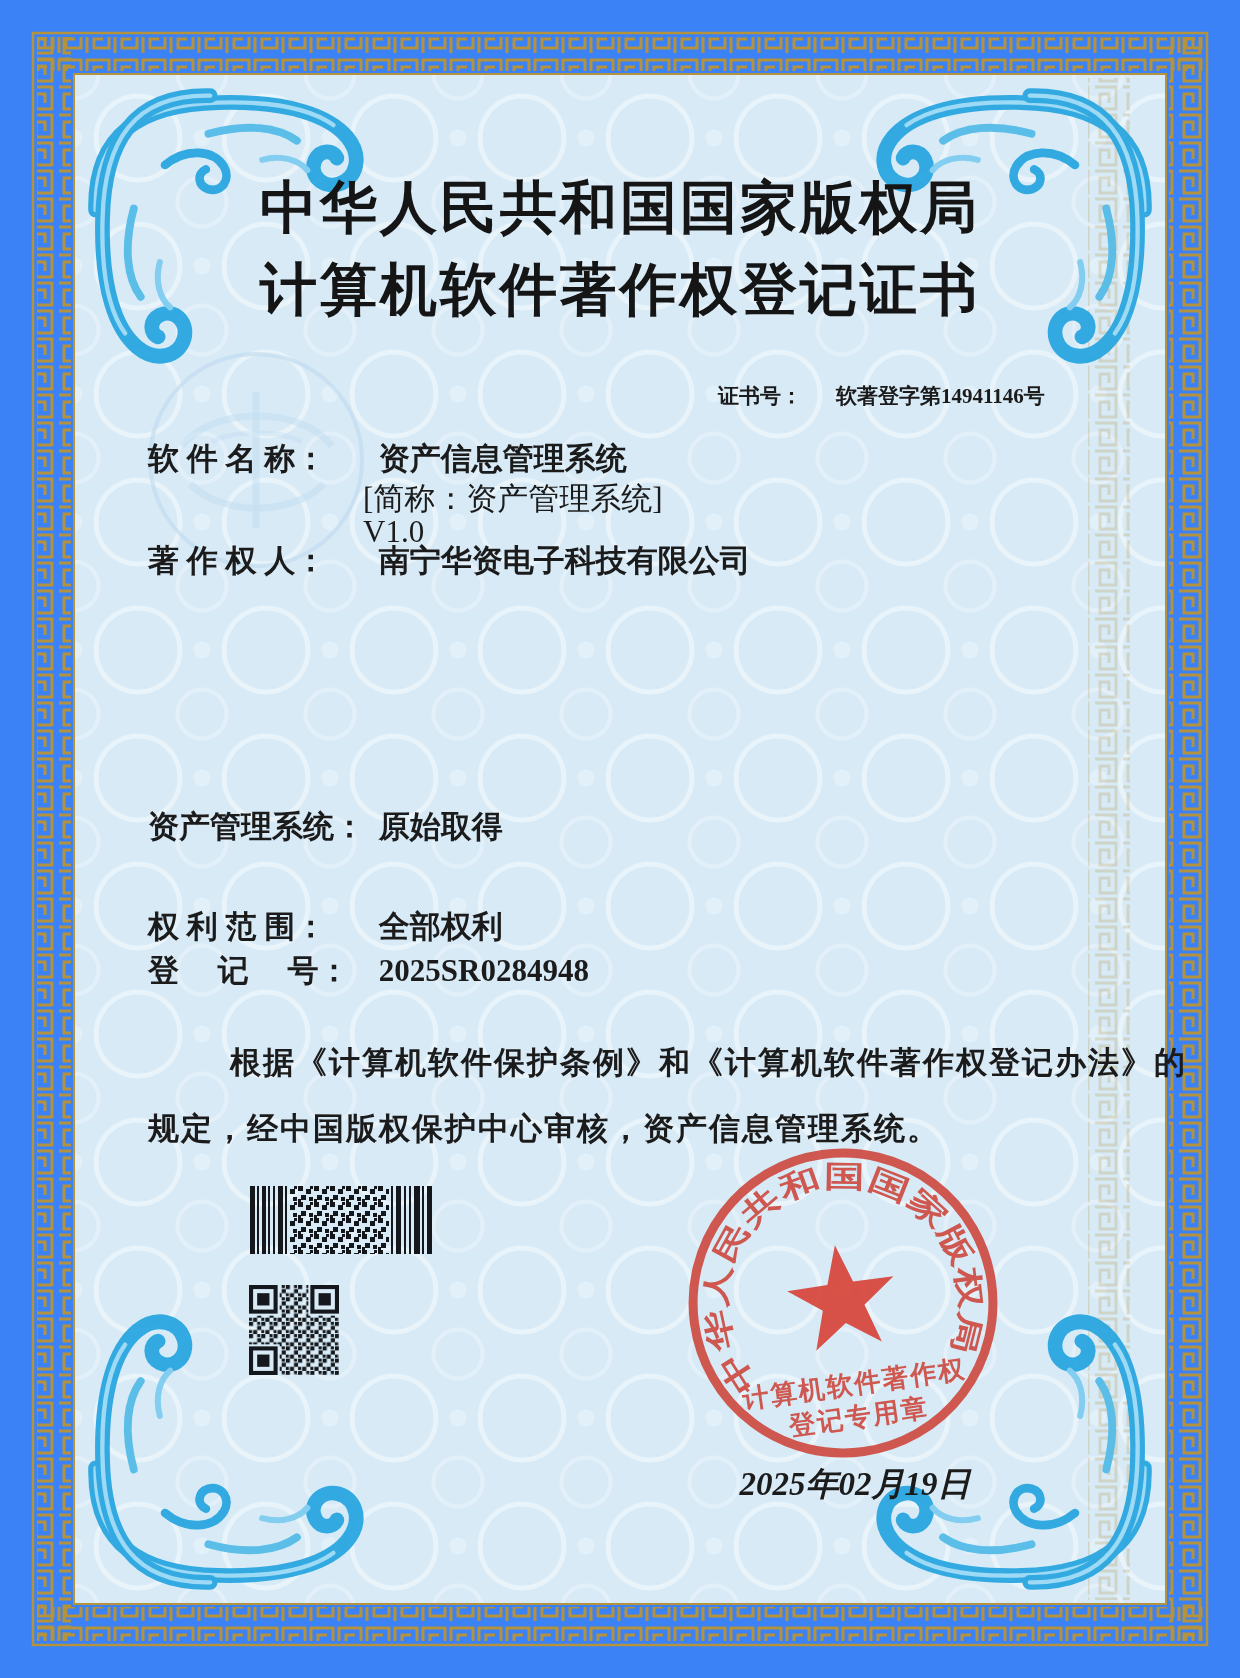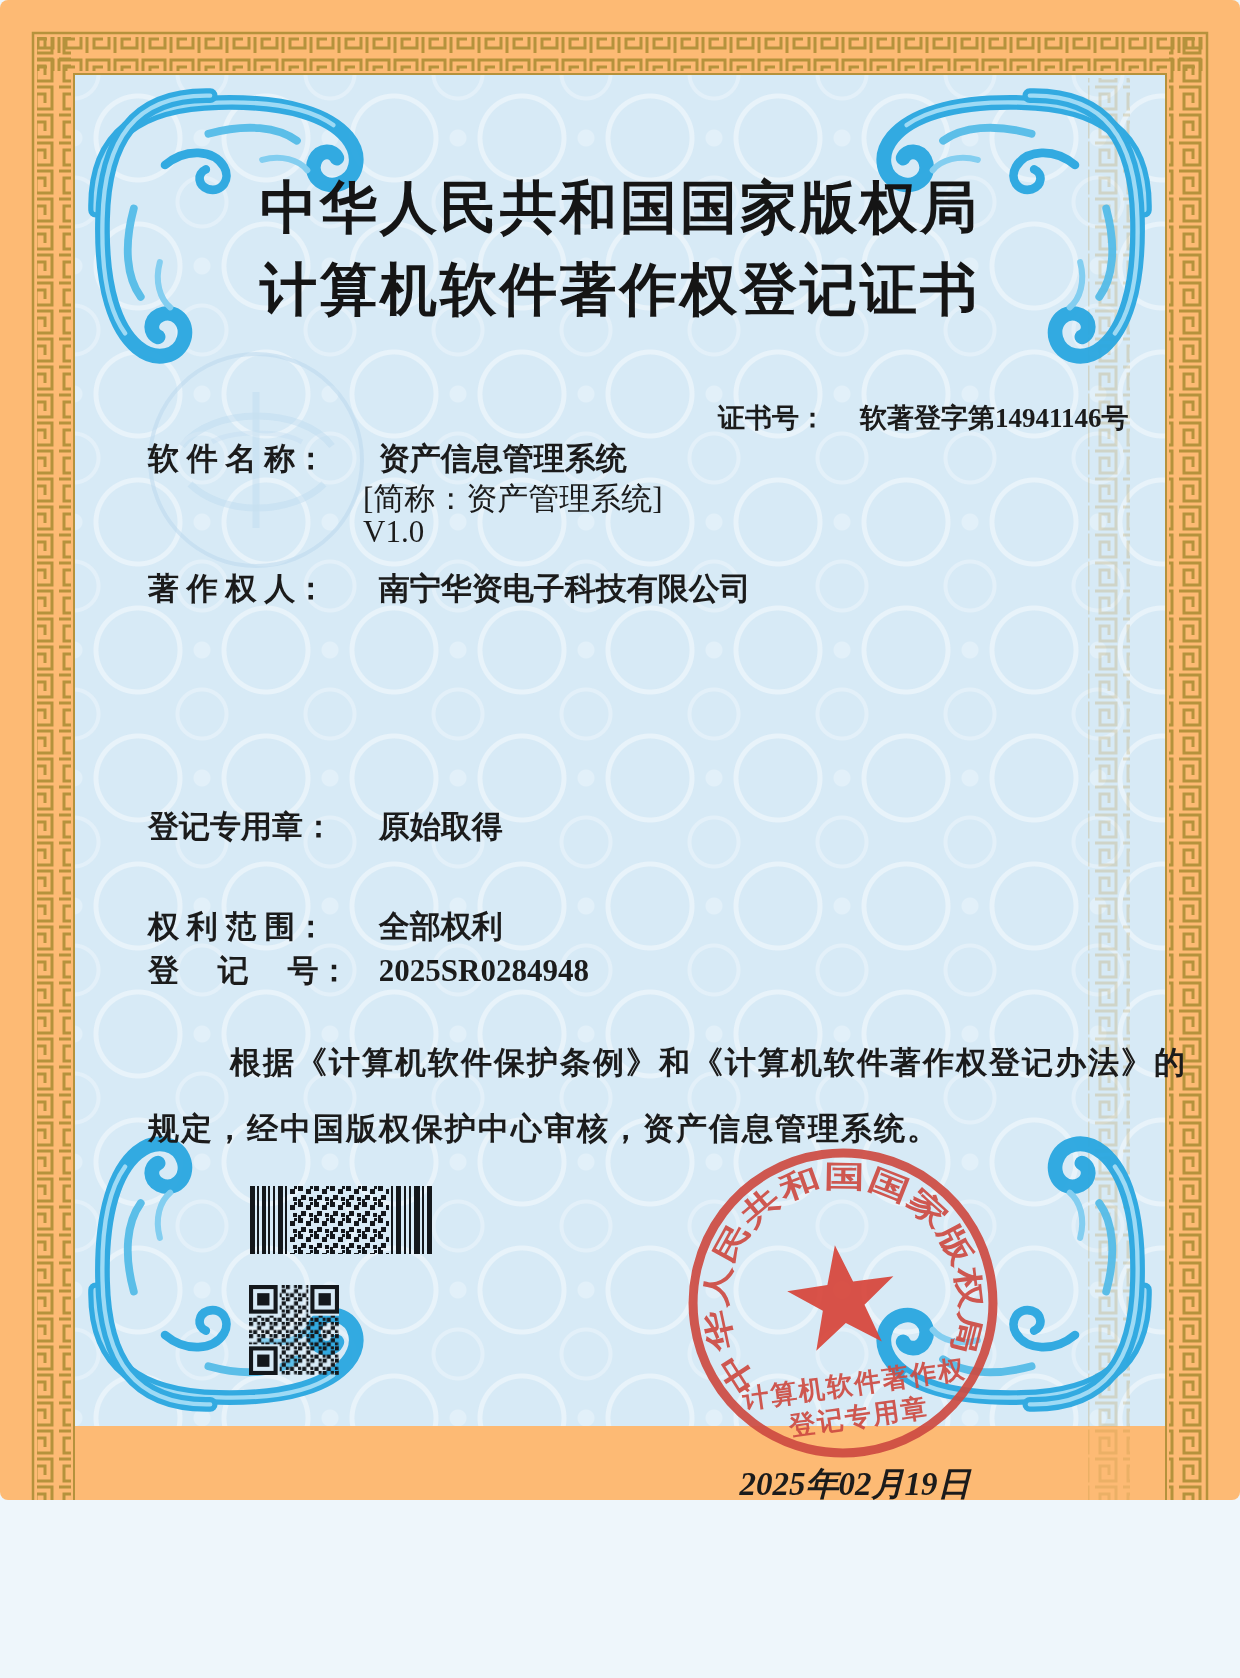--- a/index.html
+++ b/index.html
@@ -3,23 +3,22 @@
 <meta charset="utf-8">
 <style>
   html,body{margin:0;padding:0;}
   body{
     width:1240px;height:1678px;
     background:#eef6fb;
     font-family:"Liberation Serif","DejaVu Serif",serif;
     color:#1b1b1b;
   }
   .page{
-    position:relative;width:1240px;height:1500px;overflow:hidden;
-    background:#fdba74;
-    border-radius:8px;
+    position:relative;width:1240px;height:1678px;overflow:hidden;
+    background:#3b82f6;
   }
   
   .inner{
     position:absolute;inset:74px;
     background-color:#d7eaf6;
     background-image:
       radial-gradient(circle 48px at 50% 50%, rgba(255,255,255,0) 39px, rgba(255,255,255,.42) 40px, rgba(255,255,255,.42) 44px, rgba(255,255,255,0) 45px),
       radial-gradient(circle 30px at 50% 50%, rgba(255,255,255,0) 22px, rgba(255,255,255,.30) 23px, rgba(255,255,255,.30) 26px, rgba(255,255,255,0) 27px),
       radial-gradient(circle 10px at 50% 50%, rgba(255,255,255,.28) 8px, rgba(255,255,255,0) 9px);
     background-size:128px 128px,128px 128px,128px 128px;
@@ -36,22 +35,22 @@
 
   .title{
     position:absolute;left:0;width:100%;text-align:center;
     font-size:57px;font-weight:700;letter-spacing:3px;z-index:3;
     color:#151515;
   }
   .title.l1{top:170px;}
   .title.l2{top:252px;}
 
   .certno{
-    position:absolute;left:718px;top:400px;z-index:3;
-    font-size:27px;font-weight:700;display:flex;gap:34px;white-space:nowrap;
+    position:absolute;left:718px;top:382px;z-index:3;
+    font-size:21px;font-weight:700;display:flex;gap:34px;white-space:nowrap;
   }
 
   .fieldline{position:absolute;z-index:3;font-size:31px;font-weight:700;white-space:nowrap;}
   .fieldline .lbl{display:inline-block;width:214px;}
   .fieldline .val{margin-left:9px;}
   .subline{position:absolute;left:363px;z-index:3;font-size:31px;font-weight:400;white-space:nowrap;}
 
   .para{position:absolute;z-index:3;font-size:31px;font-weight:700;letter-spacing:2px;white-space:nowrap;}
 
   .barcode{position:absolute;left:250px;top:1186px;width:182px;height:68px;z-index:3;}
@@ -137,27 +136,27 @@
     <span>软著登字第14941146号</span>
   </div>
 
   <div class="fieldline" style="left:148px;top:438px">
     <span class="lbl">软 件 名 称：</span>
     <span class="val">资产信息管理系统</span>
   </div>
   <div class="subline" style="top:478px">[简称：资产管理系统]</div>
   <div class="subline" style="top:514px">V1.0</div>
 
-  <div class="fieldline" style="left:148px;top:568px">
+  <div class="fieldline" style="left:148px;top:540px">
     <span class="lbl">著 作 权 人：</span>
     <span class="val">南宁华资电子科技有限公司</span>
   </div>
 
   <div class="fieldline" style="left:148px;top:806px">
-    <span class="lbl">登记专用章：</span>
+    <span class="lbl">资产管理系统：</span>
     <span class="val">原始取得</span>
   </div>
 
   <div class="fieldline" style="left:148px;top:906px">
     <span class="lbl">权 利 范 围：</span>
     <span class="val">全部权利</span>
   </div>
 
   <div class="fieldline" style="left:148px;top:950px">
     <span class="lbl">登　 记　 号：</span>

